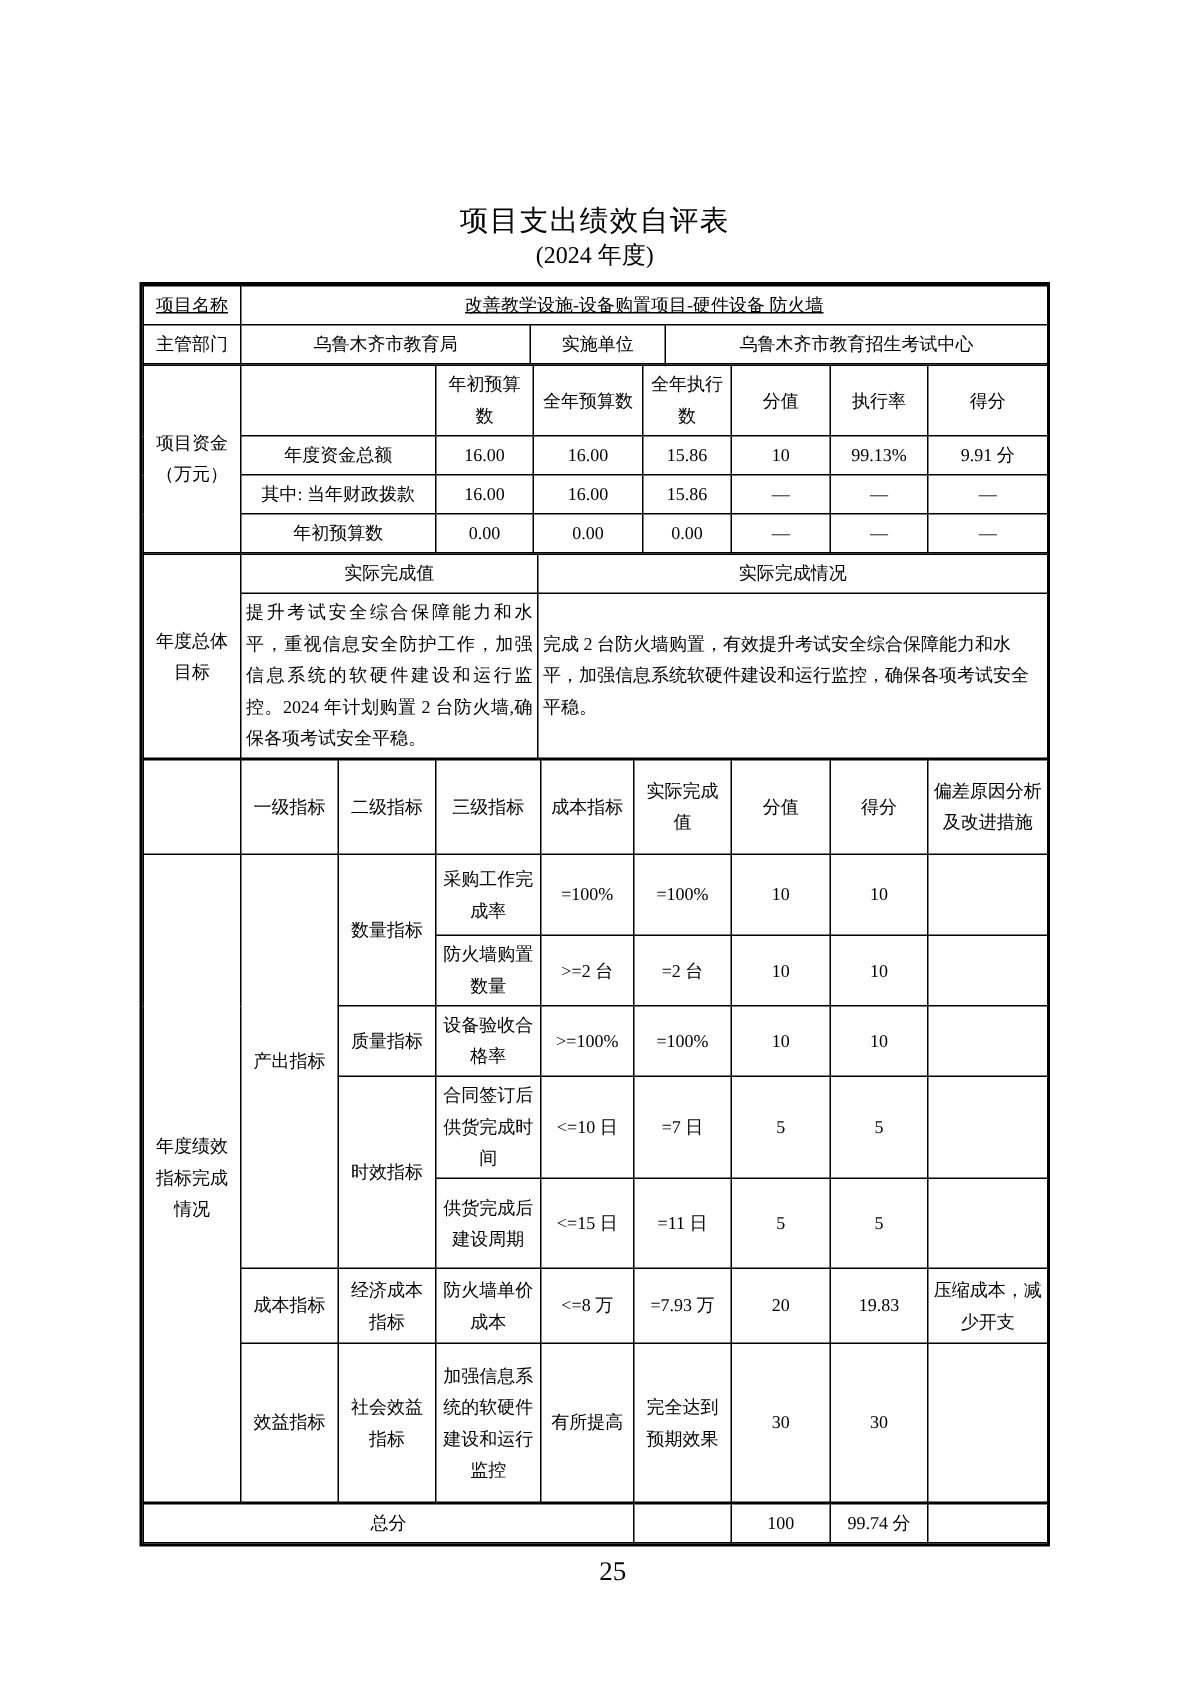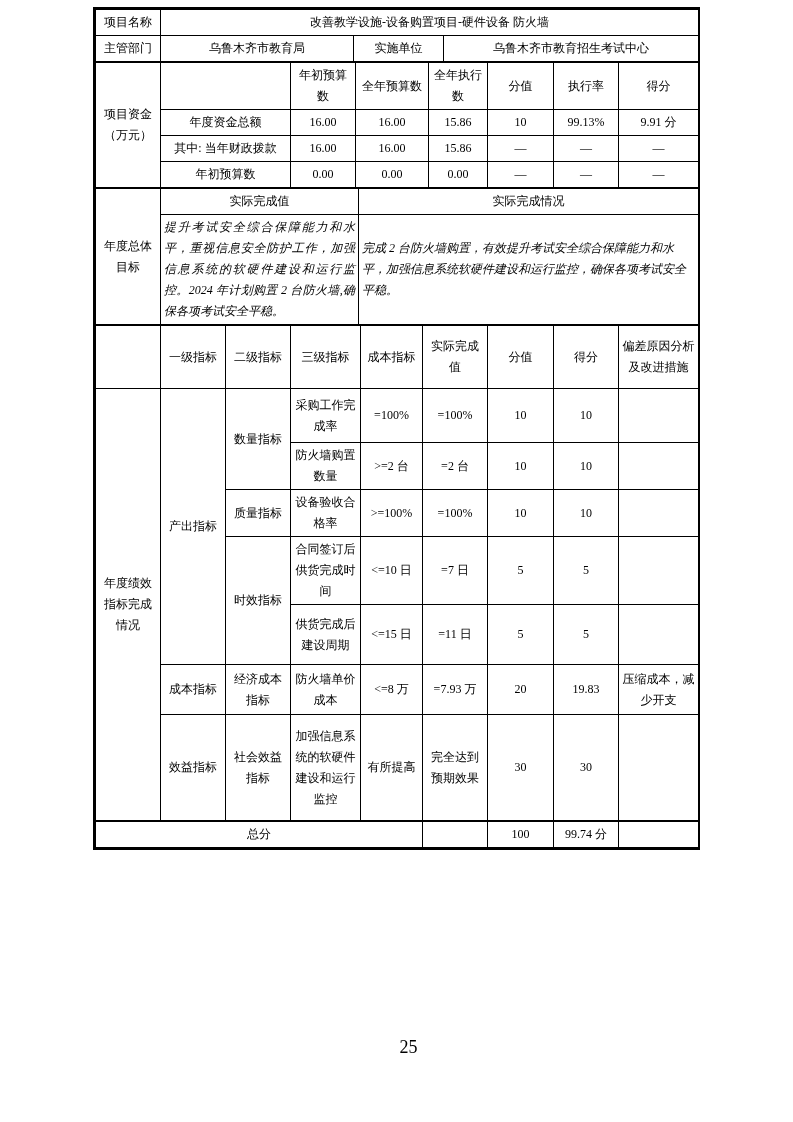--- a/index.html
+++ b/index.html
@@ -25,36 +25,38 @@
   .sheet td{
     border:1px solid #000;font-size:12px;text-align:center;
     vertical-align:middle;padding:2px 3px;line-height:1.75;
     word-break:break-all;overflow:hidden;
   }
   .goal-text{
     text-align:justify;font-size:11.5px;padding:4px 8px;line-height:1.95;
   }
   .goal-text.left{text-align:justify;}
   .goal-text.right{text-align:left;}
-  tr.h22{height:22px;} tr.h23{height:23px;} tr.h25{height:25px;}
-  tr.h35{height:35px;} tr.h63{height:63px;} tr.h79{height:79px;font-style:italic;}
+  tr.h22{height:22px;} tr.h23{height:23px;text-decoration:underline;} tr.h25{height:25px;}
+  tr.h35{height:35px;} tr.h63{height:63px;} tr.h79{height:79px;}
   tr.h54{height:54px;} tr.h44{height:44px;} tr.h66{height:66px;}
   tr.h60{height:60px;} tr.h50{height:50px;} tr.h106{height:106px;}
   tr.h40{height:24px;}
   .page-number{
     position:absolute;left:0;right:0;top:1037px;text-align:center;
     font-size:18px;
     margin-left:24px;
   }
 </style>
 </head>
 <body>
 
 <div class="page">
 
+  <div class="doc-title">项目支出绩效自评表</div>
+  <div class="doc-subtitle">(2024 年度)</div>
 
   <div class="sheet">
 
     <table>
       <colgroup>
           <col style="width:65px">
           <col style="width:193px">
           <col style="width:90px">
           <col style="width:255px">
         </colgroup>

